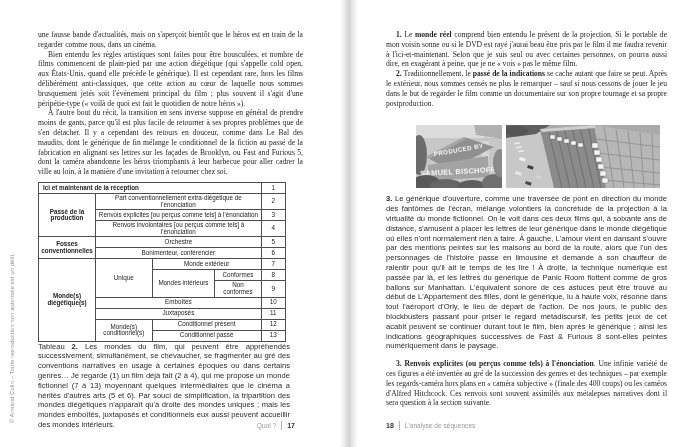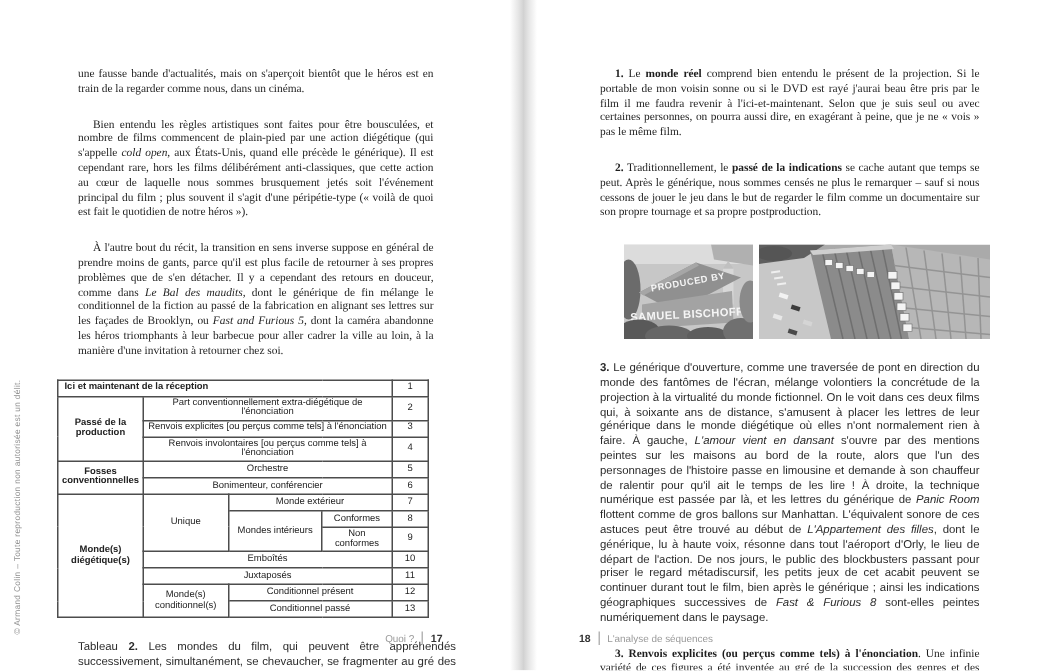--- a/index.html
+++ b/index.html
@@ -5,24 +5,24 @@
   html,body{margin:0;padding:0;background:#ffffff;}
   .screen{position:relative;width:700px;height:447px;background:#ffffff;overflow:hidden;
           font-family:"Liberation Serif",serif;color:#1e1e1e;}
   
   .gutter{position:absolute;left:340px;top:0;width:18px;height:447px;
           background:linear-gradient(90deg,rgba(255,255,255,0) 0%,#e6e6e6 30%,#d2d2d2 50%,#e6e6e6 70%,rgba(255,255,255,0) 100%);}
   
   .page{position:absolute;top:30px;}
   .page-left{left:38px;width:265px;}
   .page-right{left:386px;width:281px;}
-  .page p{margin:14px;text-align:justify;font-size:7.6px;line-height:9.8px;}
+  .page p{margin:0;text-align:justify;font-size:7.6px;line-height:9.8px;}
   .indent{text-indent:10px;}
   .b{font-weight:bold;}
-  .i{font-style:italic;}
+  .i{}
   
   table.mondes{border-collapse:collapse;width:248px;margin-top:5px;
                font-family:"Liberation Sans",sans-serif;font-size:6.3px;color:#222;}
   table.mondes td{border:0.8px solid #4d4d4d;padding:1px 2px;text-align:center;height:8px;line-height:1.05;}
   table.mondes td.hdr{font-weight:bold;}
   table.mondes td.leftal{text-align:left;padding-left:4px;}
   .tbl-caption{margin-top:5px;width:252px;font-family:"Liberation Sans",sans-serif;
                font-size:6.4px;line-height:8.3px;text-align:justify;color:#2a2a2a;}
   
   .figure-row{display:flex;gap:4px;margin:17px 0 6px 30px;}
@@ -123,21 +123,21 @@
         <td>13</td>
       </tr>
     </tbody>
       </table>
 
     <p class="tbl-caption"><span>Tableau </span><span class="b">2.</span><span> Les mondes du film, qui peuvent être appréhendés successivement, simultanément, se chevaucher, se fragmenter au gré des conventions narratives en usage à certaines époques ou dans certains genres… Je regarde (1) un film déjà fait (2 à 4), qui me propose un monde fictionnel (7 à 13) moyennant quelques intermédiaires que le cinéma a hérités d'autres arts (5 et 6). Par souci de simplification, la tripartition des mondes diégétiques n'apparaît qu'à droite des mondes uniques ; mais les mondes emboîtés, juxtaposés et conditionnels eux aussi peuvent accueillir des mondes intérieurs.</span></p>
   </div>
 
   <div class="page page-right">
     <p class="indent"><span class="b">1.</span><span> Le </span><span class="b">monde réel</span><span> comprend bien entendu le présent de la projection. Si le portable de mon voisin sonne ou si le DVD est rayé j'aurai beau être pris par le film il me faudra revenir à l'ici-et-maintenant. Selon que je suis seul ou avec certaines personnes, on pourra aussi dire, en exagérant à peine, que je ne « vois » pas le même film.</span></p>
-    <p class="indent"><span class="b">2.</span><span> Traditionnellement, le </span><span class="b">passé de la indications</span><span> se cache autant que temps se peut. Après le générique, nous sommes censés ne plus le remarquer – sauf si nous cessons de jouer le jeu dans le but de regarder le film comme un documentaire sur son propre tournage et sa propre postproduction.</span></p>
+    <p class="indent"><span class="b">2.</span><span> Traditionnellement, le </span><span class="b">passé de la indications</span><span> se cache autant que faire se peut. Après le extérieur, nous sommes censés ne plus le remarquer – sauf si nous cessons de jouer le jeu dans le but de regarder le film comme un documentaire sur son propre tournage et sa propre postproduction.</span></p>
 
     <div class="figure-row">
 
       <svg width="86" height="63" viewBox="0 0 86 63">
         <rect width="86" height="63" fill="#c7c7c7"></rect>
         <rect width="86" height="13" fill="#dcdcdc"></rect>
         <polygon points="58,0 86,0 86,14 60,10" fill="#b0b0b0"></polygon>
         <ellipse cx="3" cy="30" rx="8" ry="20" fill="#6b6b6b"></ellipse>
         <rect x="66" y="16" width="7" height="24" fill="#d8d8d8"></rect>
         <polygon points="66,16 69.5,11 73,16" fill="#c0c0c0"></polygon>

